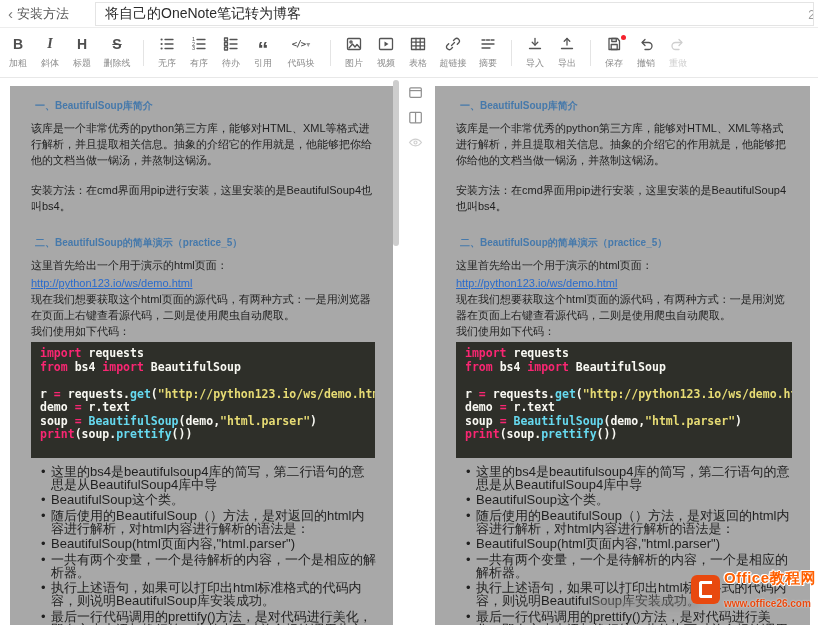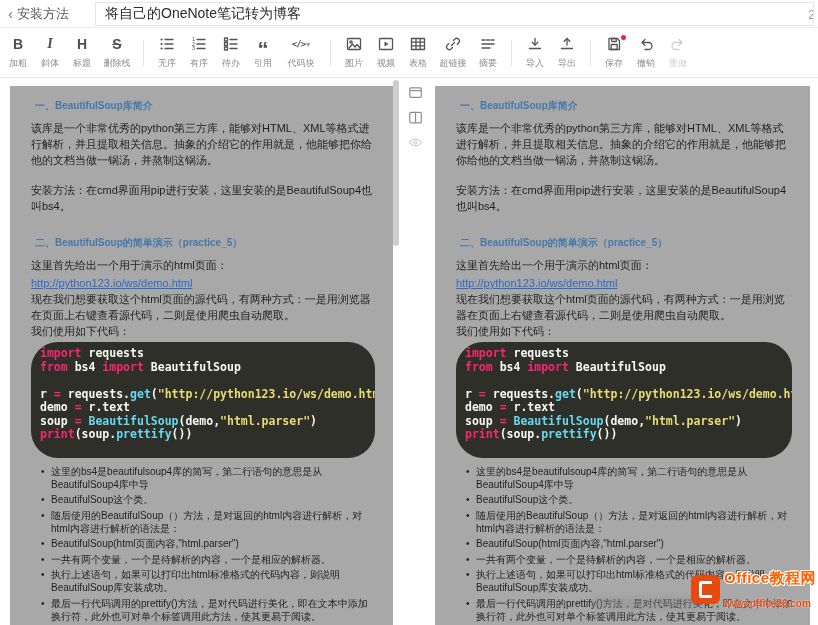--- a/index.html
+++ b/index.html
@@ -59,27 +59,27 @@
   .view-btn.disabled svg { stroke:#cfcfcf; }
 
   
   .doc h1, .doc h3 { color:#4679ab; font-size:10px; font-weight:bold; margin:8px 4px 7px; }
   .doc p { font-size:11px; line-height:16px; margin:0; }
   .doc .gap { height:14px; }
   .doc a { color:#2a6bcc; text-decoration:underline; font-size:11px; line-height:15px;
     word-break:break-all; }
   .codeblock { background:#2e2f29; color:#f8f8f2; font-family:"DejaVu Sans Mono",monospace;
     font-size:11.5px; font-weight:bold; line-height:13.5px; padding:5px 8px 16px 9px;
-    margin:3px 2px 7px 0; white-space:pre; overflow:hidden;border-radius:27px; }
+    margin:3px 2px 7px 0; white-space:pre; overflow:hidden; }
   .codeblock .c-kw { color:#f92672; }
   .codeblock .c-fn { color:#66d9ef;text-align:center; }
   .codeblock .c-str { color:#e6db74; }
   .codeblock .c-pl { color:#f8f8f2; }
   .doc ul { list-style:none; margin:3px 0 0 10px; }
-  .doc li { font-size:10px; line-height:13px; margin-bottom:2.5px; padding-left:10px;
+  .doc li { font-size:13px; line-height:13px; margin-bottom:2.5px; padding-left:10px;
     position:relative; }
   .doc li::before { content:"•"; position:absolute; left:0; top:0; color:#1f1f1f; }
 
   
   .smudge { position:absolute; left:592px; bottom:16px; width:108px; height:11px;
     background:rgba(140,140,140,.45); filter:blur(3px); border-radius:5px; z-index:5; }
   .watermark { position:absolute; right:2px; bottom:16px; display:flex; align-items:center;
     gap:4px; z-index:6; }
   .wm-logo { width:29px; height:29px; background:#e8490f; border-radius:6px;
     display:flex; align-items:center; justify-content:center; }

